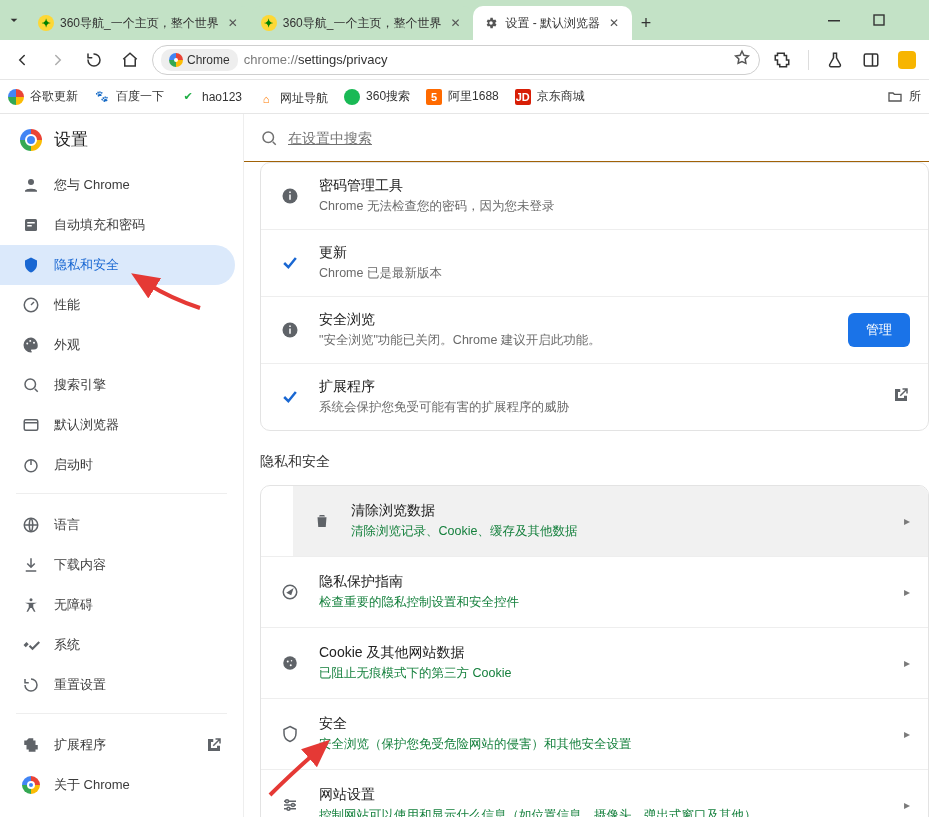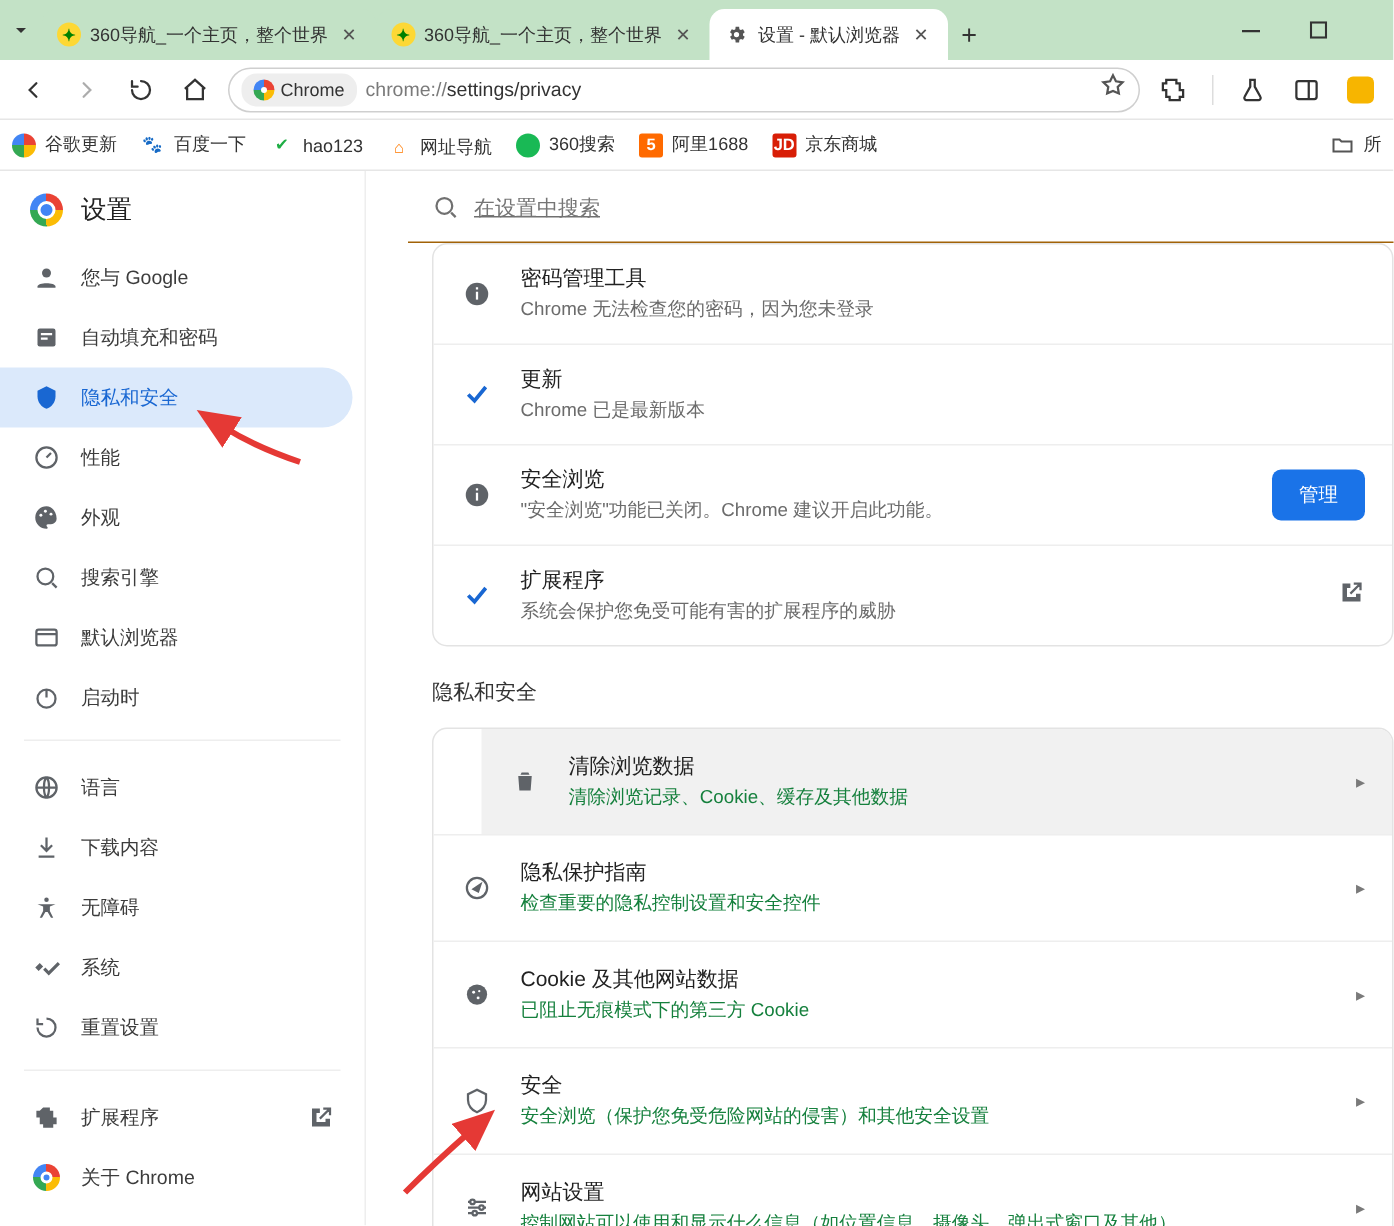--- a/index.html
+++ b/index.html
@@ -34,21 +34,21 @@
     .bm .ic { width:16px; height:16px; display:flex; align-items:center; justify-content:center; font-size:11px; }
     .bm.google .ic { background:conic-gradient(#ea4335 0 25%,#fbbc05 0 50%,#34a853 0 75%,#4285f4 0 100%); border-radius:50%; }
     .bm.baidu .ic { color:#2b56f5; }
     .bm.hao .ic { color:#1fae45; }
     .bm.nav .ic { color:#ff7a00; }
     .bm.s360 .ic { background:#19b955; border-radius:50%; }
     .bm.ali .ic { background:#ff6a00; color:#fff; font-weight:bold; border-radius:2px; }
     .bm.jd .ic { background:#d81e06; color:#fff; font-weight:bold; border-radius:2px; }
     .bookmarks .spacer { flex:1; }
     
-    .settings { display:flex; height:calc(817px - 40px - 40px - 34px);gap:28px; }
+    .settings { display:flex; height:calc(817px - 40px - 40px - 34px); }
     .left { width:244px; border-right:1px solid #eee; background:#fff; }
     .left-header { display:flex; align-items:center; gap:12px; padding:14px 20px 10px 20px; }
     .left-header img,.clogo { width:22px; height:22px; border-radius:50%; background:conic-gradient(#ea4335 0 25%,#fbbc05 0 50%,#34a853 0 75%,#4285f4 0 100%); position:relative; }
     .clogo::after{content:"";position:absolute;inset:5px;background:#4285f4;border-radius:50%;border:2px solid #fff;}
     .left-header h1 { font-size:17px; font-weight:400; color:#222; }
     .nav { padding-top:4px; }
     .navitem { display:flex; align-items:center; gap:14px; height:40px; padding:0 12px 0 22px; font-size:13px; color:#3c3c3c; border-radius:0 20px 20px 0; margin-right:8px; cursor:pointer; }
     .navitem.selected { background:#dbe9fb; color:#1967d2; }
     .navitem.selected svg { color:#1967d2; }
     .navitem svg { color:#5f6368; width:18px; height:18px; flex-shrink:0; }
@@ -232,21 +232,21 @@
     <div class="left-header">
       <span class="clogo"></span>
       <h1>设置</h1>
     </div>
     <div class="nav">
       <div class="navitem">
         <svg viewBox="0 0 24 24" fill="currentColor">
             <circle cx="12" cy="8" r="4"></circle>
             <path d="M4 20c0-4 16-4 16 0v1H4z"></path>
           </svg>
-        <span>您与 Google</span>
+        <span>您与 Chrome</span>
       </div>
       <div class="navitem">
         <svg viewBox="0 0 24 24" fill="currentColor">
             <rect x="4" y="4" width="16" height="16" rx="2"></rect>
             <rect x="7" y="8" width="10" height="2" fill="#fff"></rect>
             <rect x="7" y="12" width="6" height="2" fill="#fff"></rect>
           </svg>
         <span>自动填充和密码</span>
       </div>
       <div class="navitem selected">

